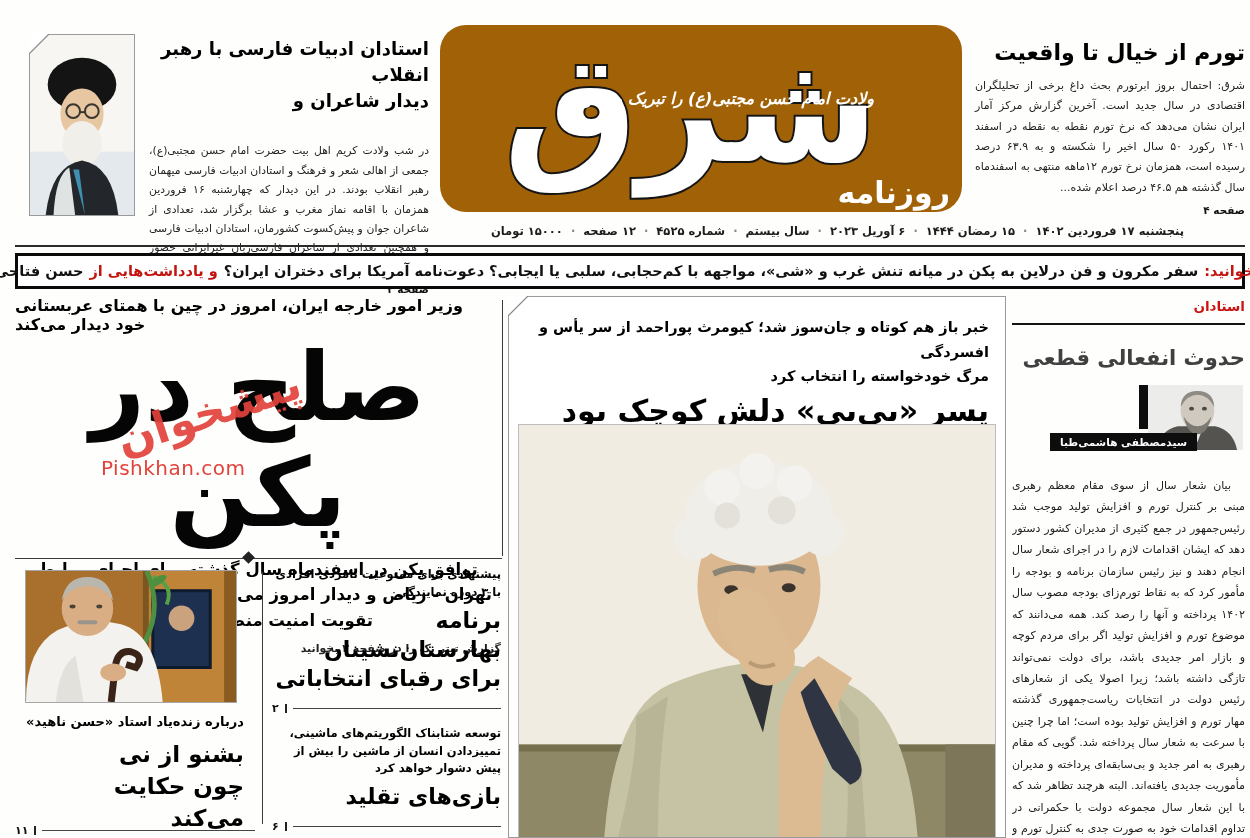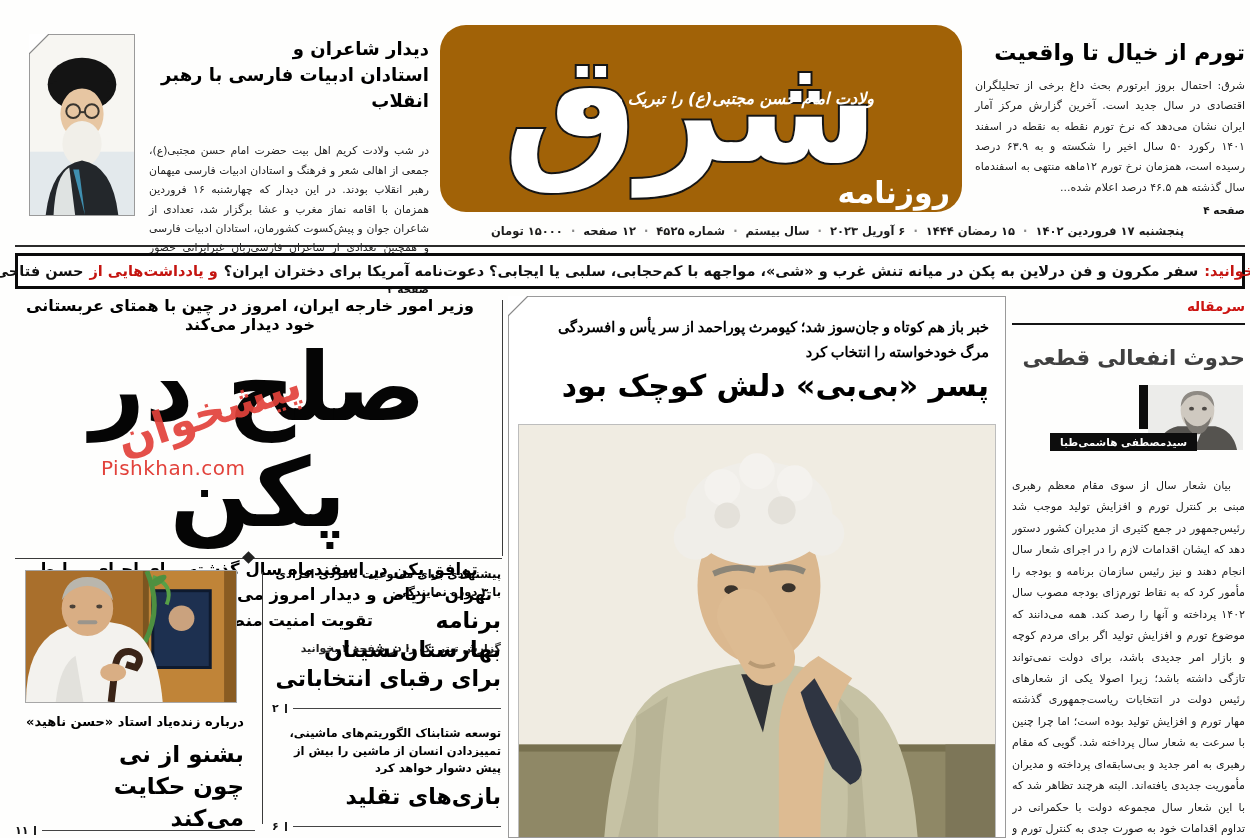--- a/index.html
+++ b/index.html
@@ -42,21 +42,21 @@
 
   
   .banner { position:absolute; left:15px; top:253px; width:1230px; height:36px;
             border:3px solid #0a0a0a; background:#fff; display:flex; gap:6px;
             align-items:center; justify-content:center; font-size:14.5px; font-weight:bold; white-space:nowrap; }
   .bn-red { color:#c41410; }
   .bn-black { color:#111; }
 
   
   .lead-story { position:absolute; left:15px; top:296px; width:486px; height:262px; }
-  .ls-kicker { font-size:16px; font-weight:bold; text-align:center; padding-right:16px; color:#000; }
+  .ls-kicker { font-size:16px; font-weight:bold; text-align:left; padding-right:16px; color:#000; }
   .ls-head { font-size:95px; font-weight:bold; text-align:center; line-height:1.12;
              letter-spacing:-3px; color:#050505; margin-top:0; }
   .ls-deck { font-size:16.5px; font-weight:bold; text-align:center; line-height:1.55; margin-top:10px; color:#000; }
   .ls-note { font-size:11px; font-weight:bold; text-align:right; margin-top:9px; color:#222; }
   .wm-fa { position:absolute; left:98px; top:90px; transform:rotate(-18deg); transform-origin:center;
            font-size:44px; font-weight:bold; color:#e2423b; opacity:0.92; }
   .wm-en { position:absolute; left:86px; top:160px; font-size:20px; font-weight:normal;
            color:#e2423b; letter-spacing:0.5px; direction:ltr; }
   .ls-rule { position:absolute; left:15px; top:558px; width:487px; height:1px; background:#3a3a3a; }
   .junction { position:absolute; left:244px; top:553px; width:9px; height:9px; background:#222;
@@ -80,21 +80,21 @@
   .sub-right { position:absolute; left:272px; top:566px; width:229px; height:272px; }
   .it-k { font-size:11.5px; font-weight:bold; text-align:right; line-height:1.55; color:#000; }
   .it-h { font-size:22px; font-weight:bold; text-align:right; line-height:1.32; margin-top:4px; color:#000; }
   .it-rule { margin:9px 0 10px; }
 
   
   .center-card { position:absolute; left:508px; top:296px; width:498px; height:542px;
                  border:1px solid #9a9a9a; background:#fff; }
   .cc-kick { padding:18px 16px 0; font-size:14.5px; font-weight:bold; text-align:right;
              line-height:1.7; color:#000; }
-  .cc-kick span { display:block;font-family:Liberation Serif, serif; }
+  .cc-kick span { display:block; }
   .cc-head { padding:4px 16px 0; font-size:30px; font-weight:bold; text-align:right; color:#000; }
   .cc-photo { position:absolute; left:9px; right:9px; top:127px; bottom:0;
               border:1px solid #bdbdbd; border-bottom:none; overflow:hidden; }
   .cc-photo svg { width:100%; height:100%; display:block; }
 
   
   .ed-col { position:absolute; left:1012px; top:298px; width:233px; height:540px; overflow:hidden; }
   .ed-label { color:#cc1512; font-size:13.5px; font-weight:bold; letter-spacing:4px; text-align:right; }
   .ed-rule { margin-top:9px; height:2px; background:#141414; }
   .ed-head { margin-top:21px; font-size:21px; font-weight:bold; text-align:right; color:#404040; }
@@ -124,22 +124,22 @@
         <circle cx="63" cy="77" r="7" fill="none" stroke="#39352f" stroke-width="2"></circle>
         <rect x="50" y="77" width="7" height="2" fill="#39352f"></rect>
         <path d="M16 182 Q22 132 53 127 Q84 132 90 182 Z" fill="#23272b"></path>
         <path d="M24 182 Q26 142 40 134 L46 182 Z" fill="#dfe3e2"></path>
         <path d="M44 136 L56 182 L50 136 Z" fill="#3f8fb0"></path>
       </svg>
       <div class="corner-notch"></div>
     </div>
     <div class="leader-text">
       <h2>
+        <span>استادان ادبیات فارسی با رهبر انقلاب</span>
         <span>دیدار شاعران و</span>
-        <span>استادان ادبیات فارسی با رهبر انقلاب</span>
       </h2>
       <p>در شب ولادت کریم اهل بیت حضرت امام حسن مجتبی(ع)، جمعی از اهالی شعر و فرهنگ و استادان ادبیات فارسی میهمان رهبر انقلاب بودند. در این دیدار که چهارشنبه ۱۶ فروردین همزمان با اقامه نماز مغرب و عشا برگزار شد، تعدادی از شاعران جوان و پیش‌کسوت کشورمان، استادان ادبیات فارسی و همچنین تعدادی از شاعران فارسی‌زبان غیرایرانی حضور داشتند....</p>
       <div class="pgref">صفحه ۲</div>
     </div>
   </section>
 
   <header class="masthead">
     <svg class="logo-svg" viewBox="0 0 486 252">
       <text x="243" y="178" text-anchor="middle" font-family="DejaVu Sans, sans-serif" font-size="150" font-weight="bold" fill="#ffffff" stroke="#151515" stroke-width="4" paint-order="stroke">شرق</text>
     </svg>
@@ -272,21 +272,21 @@
         <path d="M262 410 L262 306 Q264 252 302 230 L336 252 Q304 292 304 410 Z" fill="#ddbb92"></path>
         <rect x="214" y="162" width="54" height="100" rx="26" transform="rotate(-30 241 212)" fill="#dcb astronomy" fill-opacity="0"></rect>
         <rect x="212" y="160" width="54" height="102" rx="26" transform="rotate(-30 239 211)" fill="#ddbb92"></rect>
         <path d="M298 252 L342 330 Q352 352 334 358 L316 342 Q294 300 284 266 Z" fill="#2f3542"></path>
         <path d="M232 236 Q244 244 258 238" stroke="#b89a74" stroke-width="4" fill="none"></path>
       </svg>
     </div>
   </section>
 
   <section class="ed-col">
-    <div class="ed-label">سرمقاله</div>
+    <div class="ed-label">استادان</div>
     <div class="ed-rule"></div>
     <h2 class="ed-head">حدوث انفعالی قطعی</h2>
     <div class="ed-author">
       <div class="ed-bar"></div>
       <div class="ed-photo">
         <svg viewBox="0 0 96 66" preserveAspectRatio="none">
           <rect width="96" height="66" fill="#ececea"></rect>
           <path d="M8 66 Q12 46 30 42 L68 42 Q86 46 90 66 Z" fill="#55534f"></path>
           <path d="M42 42 L56 42 L50 58 Z" fill="#e8e8e8"></path>
           <ellipse cx="50" cy="26" rx="17" ry="20" fill="#cfc9c0"></ellipse>

